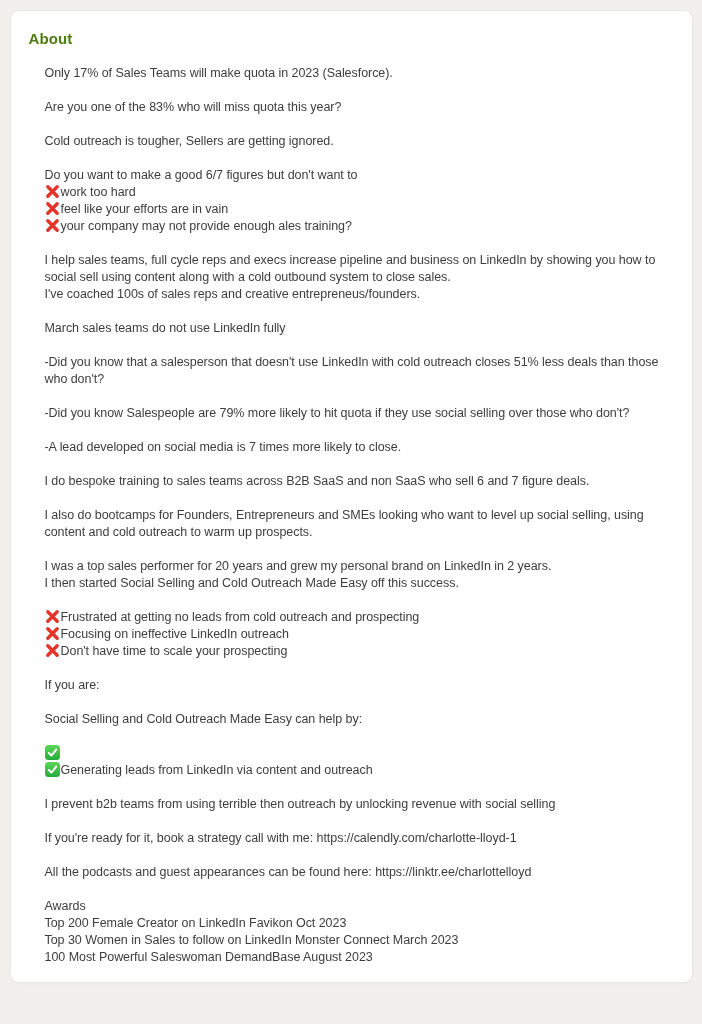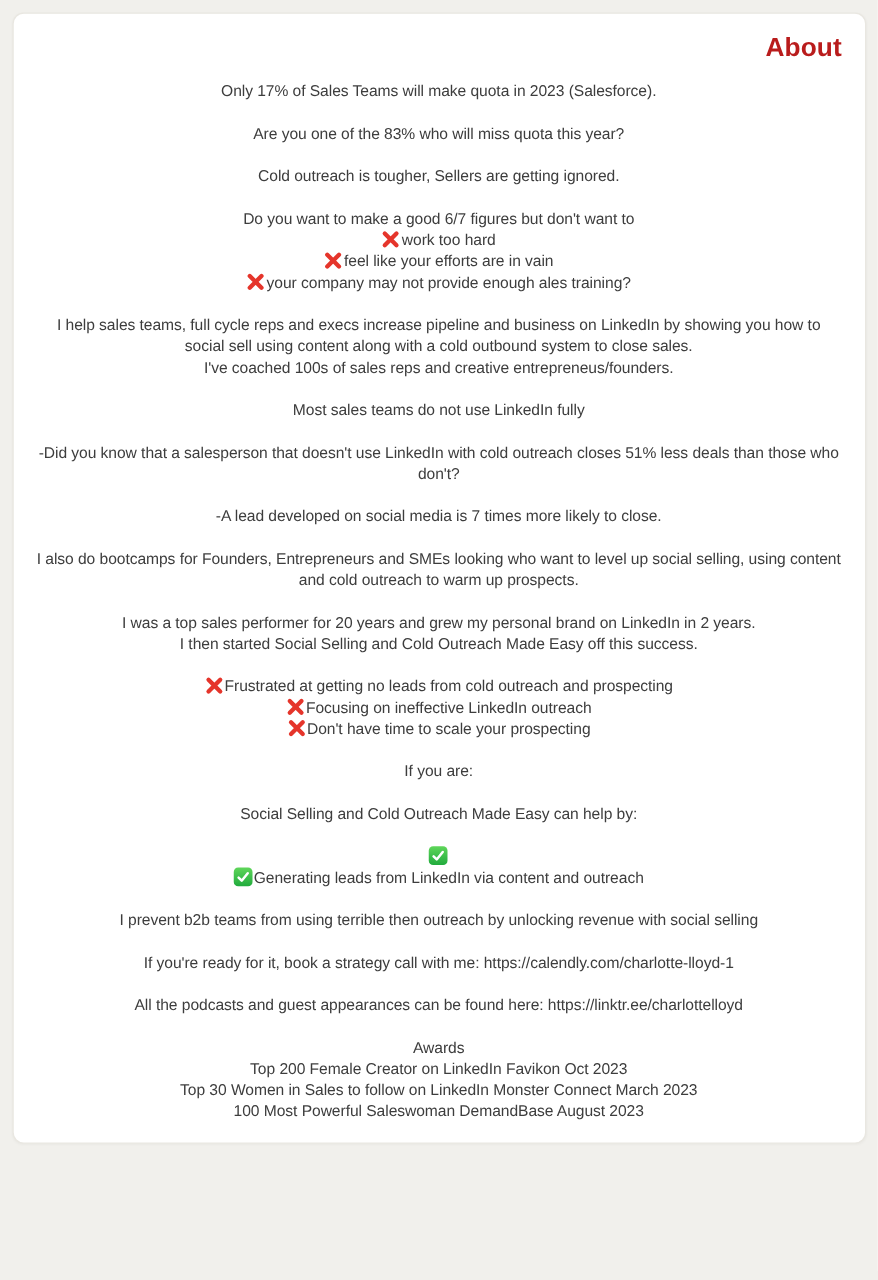--- a/index.html
+++ b/index.html
@@ -18,34 +18,33 @@
     width: 645px;
     margin: 0 auto;
     background: #ffffff;
     border: 1px solid #e9e7e1;
     border-radius: 9px;
     padding: 17px 18px 16px 18px;
     box-shadow: 0 1px 2px rgba(0,0,0,0.03);
   }
   .section-title {
     margin: 0 0 16px 0;
-    font-size: 21px;
+    font-size: 15px;
     line-height: 21px;
     font-weight: 700;
-    color: #b91c1c;
+    color: #4d7c0f;
     letter-spacing: 0.1px;
-    text-align: right;
   }
   .content {
     font-size: 12.5px;
     line-height: 17px;
     color: #3d3d3d;
     letter-spacing: -0.05px;
   }
-  .block { margin: 0 0 17px 0; text-align: center; }
+  .block { margin: 0 0 17px 16px; }
   .block:last-child { margin-bottom: 0; }
   .line { min-height: 17px; }
   .emoji {
     display: inline-block;
     width: 15px;
     height: 15px;
     vertical-align: -3px;
     margin-right: 1px;
   }
   .emoji svg { display: block; width: 100%; height: 100%; }
@@ -85,27 +84,33 @@
               </svg></span><span>feel like your efforts are in vain</span></div>
           <div class="line"><span class="emoji cross"><svg viewBox="0 0 24 24" xmlns="http://www.w3.org/2000/svg">
                 <path d="M4.5 4.5 L19.5 19.5 M19.5 4.5 L4.5 19.5" stroke="#e5352b" stroke-width="5.5" stroke-linecap="round" fill="none"></path>
               </svg></span><span>your company may not provide enough ales training?</span></div>
         </div>
         <div class="block">
           <div class="line"><span>I help sales teams, full cycle reps and execs increase pipeline and business on LinkedIn by showing you how to social sell using content along with a cold outbound system to close sales.</span></div>
           <div class="line"><span>I've coached 100s of sales reps and creative entrepreneus/founders.</span></div>
         </div>
         <div class="block">
-          <div class="line"><span>Most sales teams do not use LinkedIn fully</span></div>
+          <div class="line"><span>March sales teams do not use LinkedIn fully</span></div>
         </div>
         <div class="block">
           <div class="line"><span>-Did you know that a salesperson that doesn't use LinkedIn with cold outreach closes 51% less deals than those who don't?</span></div>
         </div>
         <div class="block">
+          <div class="line"><span>-Did you know Salespeople are 79% more likely to hit quota if they use social selling over those who don't?</span></div>
+        </div>
+        <div class="block">
           <div class="line"><span>-A lead developed on social media is 7 times more likely to close.</span></div>
+        </div>
+        <div class="block">
+          <div class="line"><span>I do bespoke training to sales teams across B2B SaaS and non SaaS who sell 6 and 7 figure deals.</span></div>
         </div>
         <div class="block">
           <div class="line"><span>I also do bootcamps for Founders, Entrepreneurs and SMEs looking who want to level up social selling, using content and cold outreach to warm up prospects.</span></div>
         </div>
         <div class="block">
           <div class="line"><span>I was a top sales performer for 20 years and grew my personal brand on LinkedIn in 2 years.</span></div>
           <div class="line"><span>I then started Social Selling and Cold Outreach Made Easy off this success.</span></div>
         </div>
         <div class="block">
           <div class="line"><span class="emoji cross"><svg viewBox="0 0 24 24" xmlns="http://www.w3.org/2000/svg">

